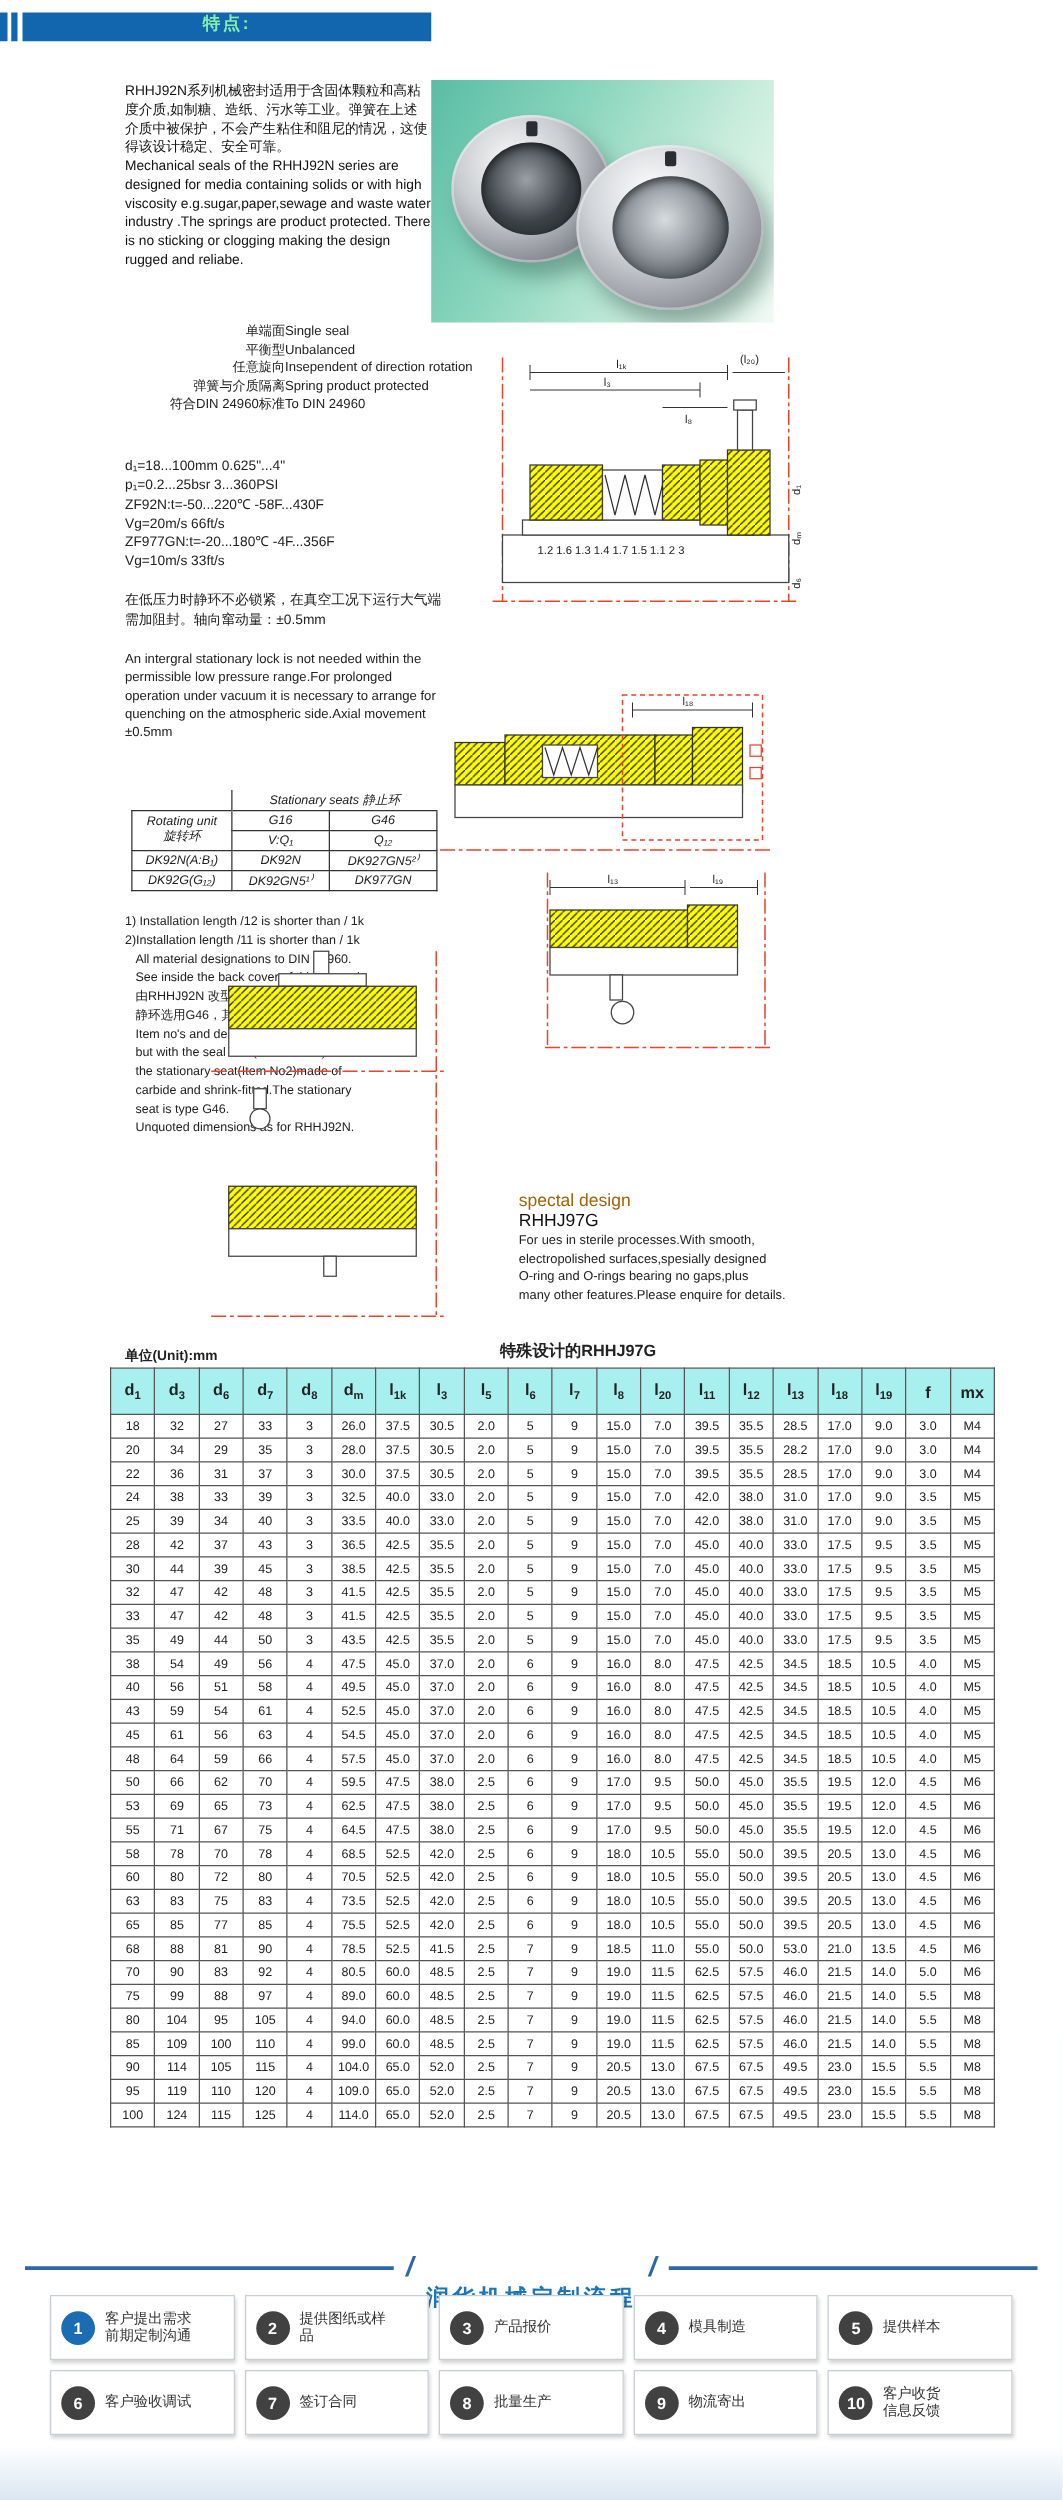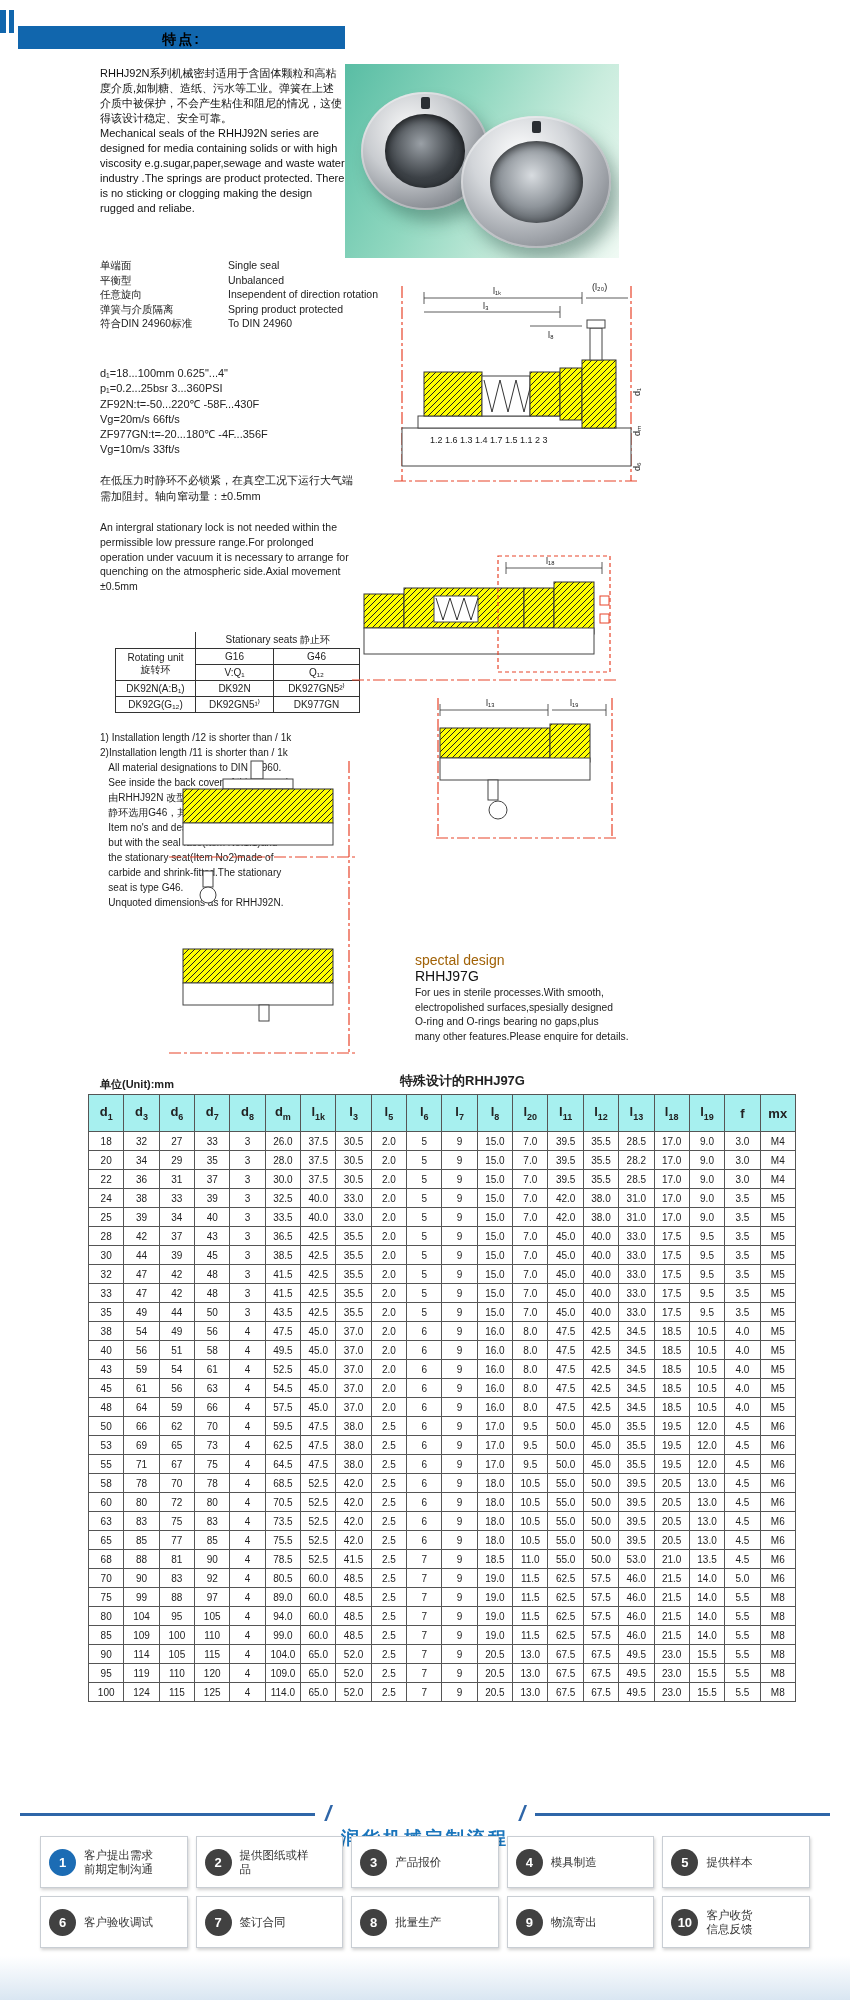--- a/index.html
+++ b/index.html
@@ -3,22 +3,22 @@
 <meta charset="utf-8">
 <style>
   * { margin:0; padding:0; box-sizing:border-box; }
   body { background:#eef3f8; font-family:"Liberation Sans", sans-serif; color:#222; }
   .canvas { position:relative; width:850px; height:2000px; margin:0 auto; background:#fff; overflow:hidden; }
 
   
   .accent-bar { position:absolute; top:10px; height:23px; background:#1166ad; }
   .accent-a { left:0; width:6px; }
   .accent-b { left:9px; width:5px; }
-  .header-bar { position:absolute; left:18px; top:26px; width:327px; height:23px; background:#1166ad;
-    color:#000000; font-size:14px; font-weight:bold; letter-spacing:2px; display:flex; align-items:flex-end; justify-content:center; }
+  .header-bar { position:absolute; left:18px; top:10px; width:327px; height:23px; background:#1166ad;
+    color:#86efac; font-size:14px; font-weight:bold; letter-spacing:2px; display:flex; align-items:flex-start; justify-content:center; }
 
   
   .photo { position:absolute; left:345px; top:64px; width:274px; height:194px;
     background:linear-gradient(118deg,#59bda4 0%,#8fd7bf 38%,#c9ecdd 70%,#f0faf4 100%); overflow:hidden; }
   .ring { position:absolute; border-radius:50%; }
   .ring-bore { position:absolute; left:19%; top:19%; width:62%; height:62%; border-radius:50%;
     background:radial-gradient(circle at 45% 40%,#9aa0a6,#3c4146 55%,#23272b); box-shadow:inset 0 3px 8px rgba(0,0,0,.6); }
   .ring-slot { position:absolute; left:47%; top:4%; width:9px; height:12px; background:#2a2e33; border-radius:2px; }
   .ring1 { left:16px; top:28px; width:128px; height:118px;
     background:radial-gradient(circle at 38% 32%,#fafafa,#c9ccd0 40%,#969aa0 65%,#70747a 85%,#5c6066);
@@ -27,28 +27,28 @@
     background:radial-gradient(circle at 40% 30%,#ffffff,#d2d5d9 38%,#a2a6ac 64%,#787c82 86%,#606468);
     box-shadow:8px 12px 18px rgba(20,60,50,.4), inset 0 0 0 2px rgba(255,255,255,.35); }
   .ring2 .ring-bore { background:radial-gradient(circle at 45% 42%,#d8dce0,#8f959b 45%,#41464b 80%,#2b2f33); }
 
   
   .intro { position:absolute; left:100px; top:66px; width:245px; font-size:11px; line-height:15px; }
   .intro .cn { color:#111; }
   .intro .en { color:#111; }
   .feature-list { position:absolute; left:100px; top:258px; width:290px; font-size:10.5px; line-height:14.5px; }
   .feat-row { display:flex; }
-  .feat-cn { width:128px; flex:none; }
+  .feat-cn { width:128px; flex:none;text-align:right; }
   .feat-en { flex:1; }
   .tech-specs { position:absolute; left:100px; top:366px; width:295px; font-size:11px; line-height:15.3px; }
   .note-cn { position:absolute; left:100px; top:472px; width:255px; font-size:11px; line-height:16px; }
   .note-en { position:absolute; left:100px; top:520px; width:252px; font-size:10.5px; line-height:14.8px; }
 
   
-  .seat-table { position:absolute; left:115px; top:632px; border-collapse:collapse; font-size:10px; }
+  .seat-table { position:absolute; left:105px; top:632px; border-collapse:collapse; font-size:10px;font-style:italic; }
   .seat-table td { border:1px solid #333; text-align:center; height:16px; padding:0 3px; }
   .seat-table td.st-empty { border:none; border-right:1px solid #333; width:80px; }
   .seat-table td.st-span { border:none; border-left:1px solid #333; border-bottom:1px solid #333; }
   .seat-table td.st-rot { white-space:pre-line; line-height:12px; }
   .seat-c1 { width:78px; } .seat-c2 { width:86px; }
 
   .footnotes { position:absolute; left:100px; top:730px; width:255px; font-size:10px; line-height:15px; white-space:pre-wrap; }
 
   
   svg .cl { stroke:#e8442a; stroke-width:1.2; stroke-dasharray:12 3 3 3; fill:none; }

